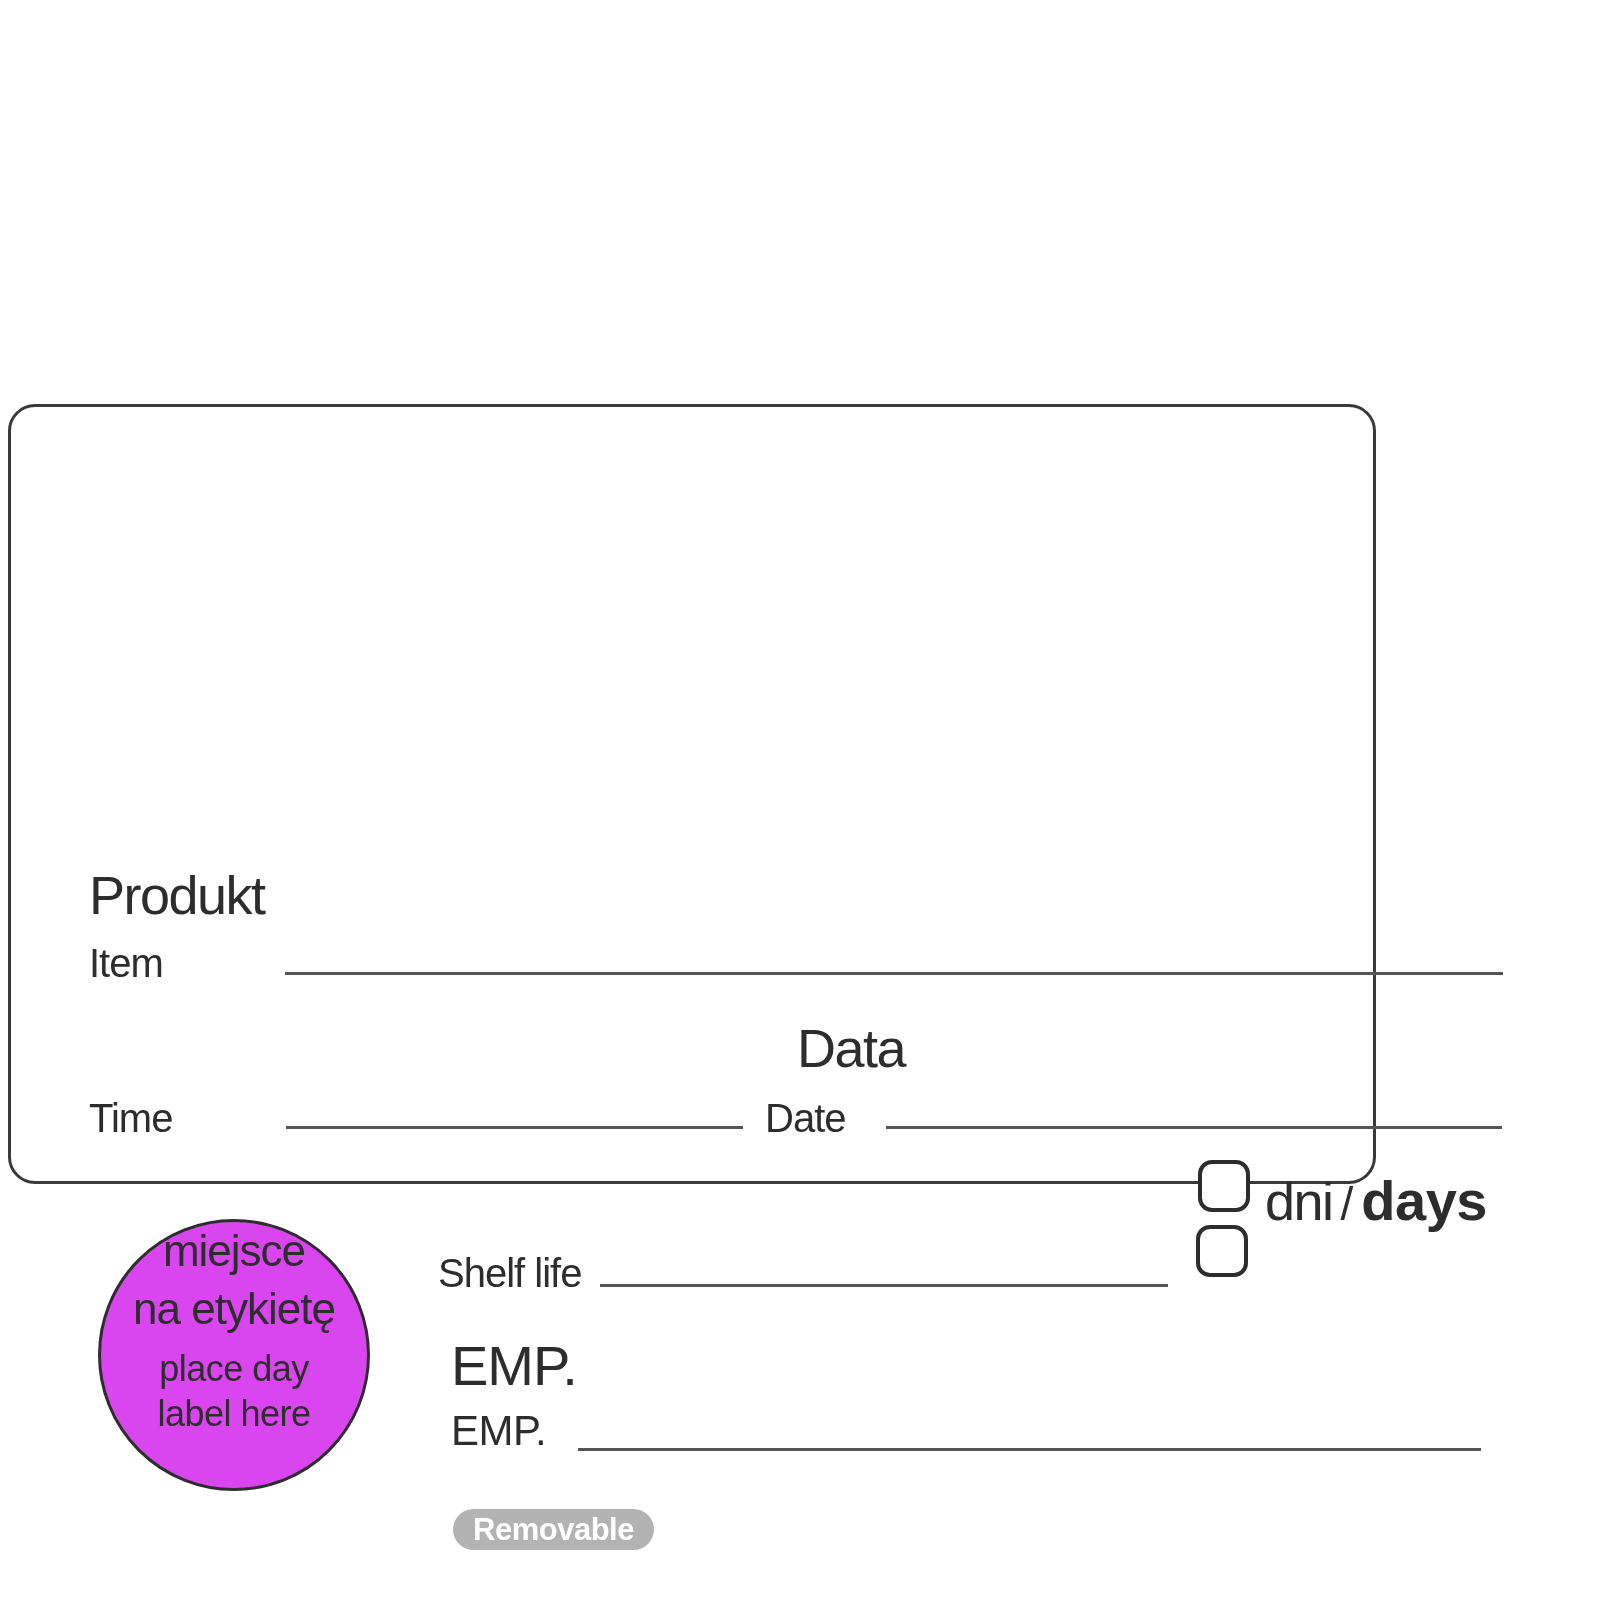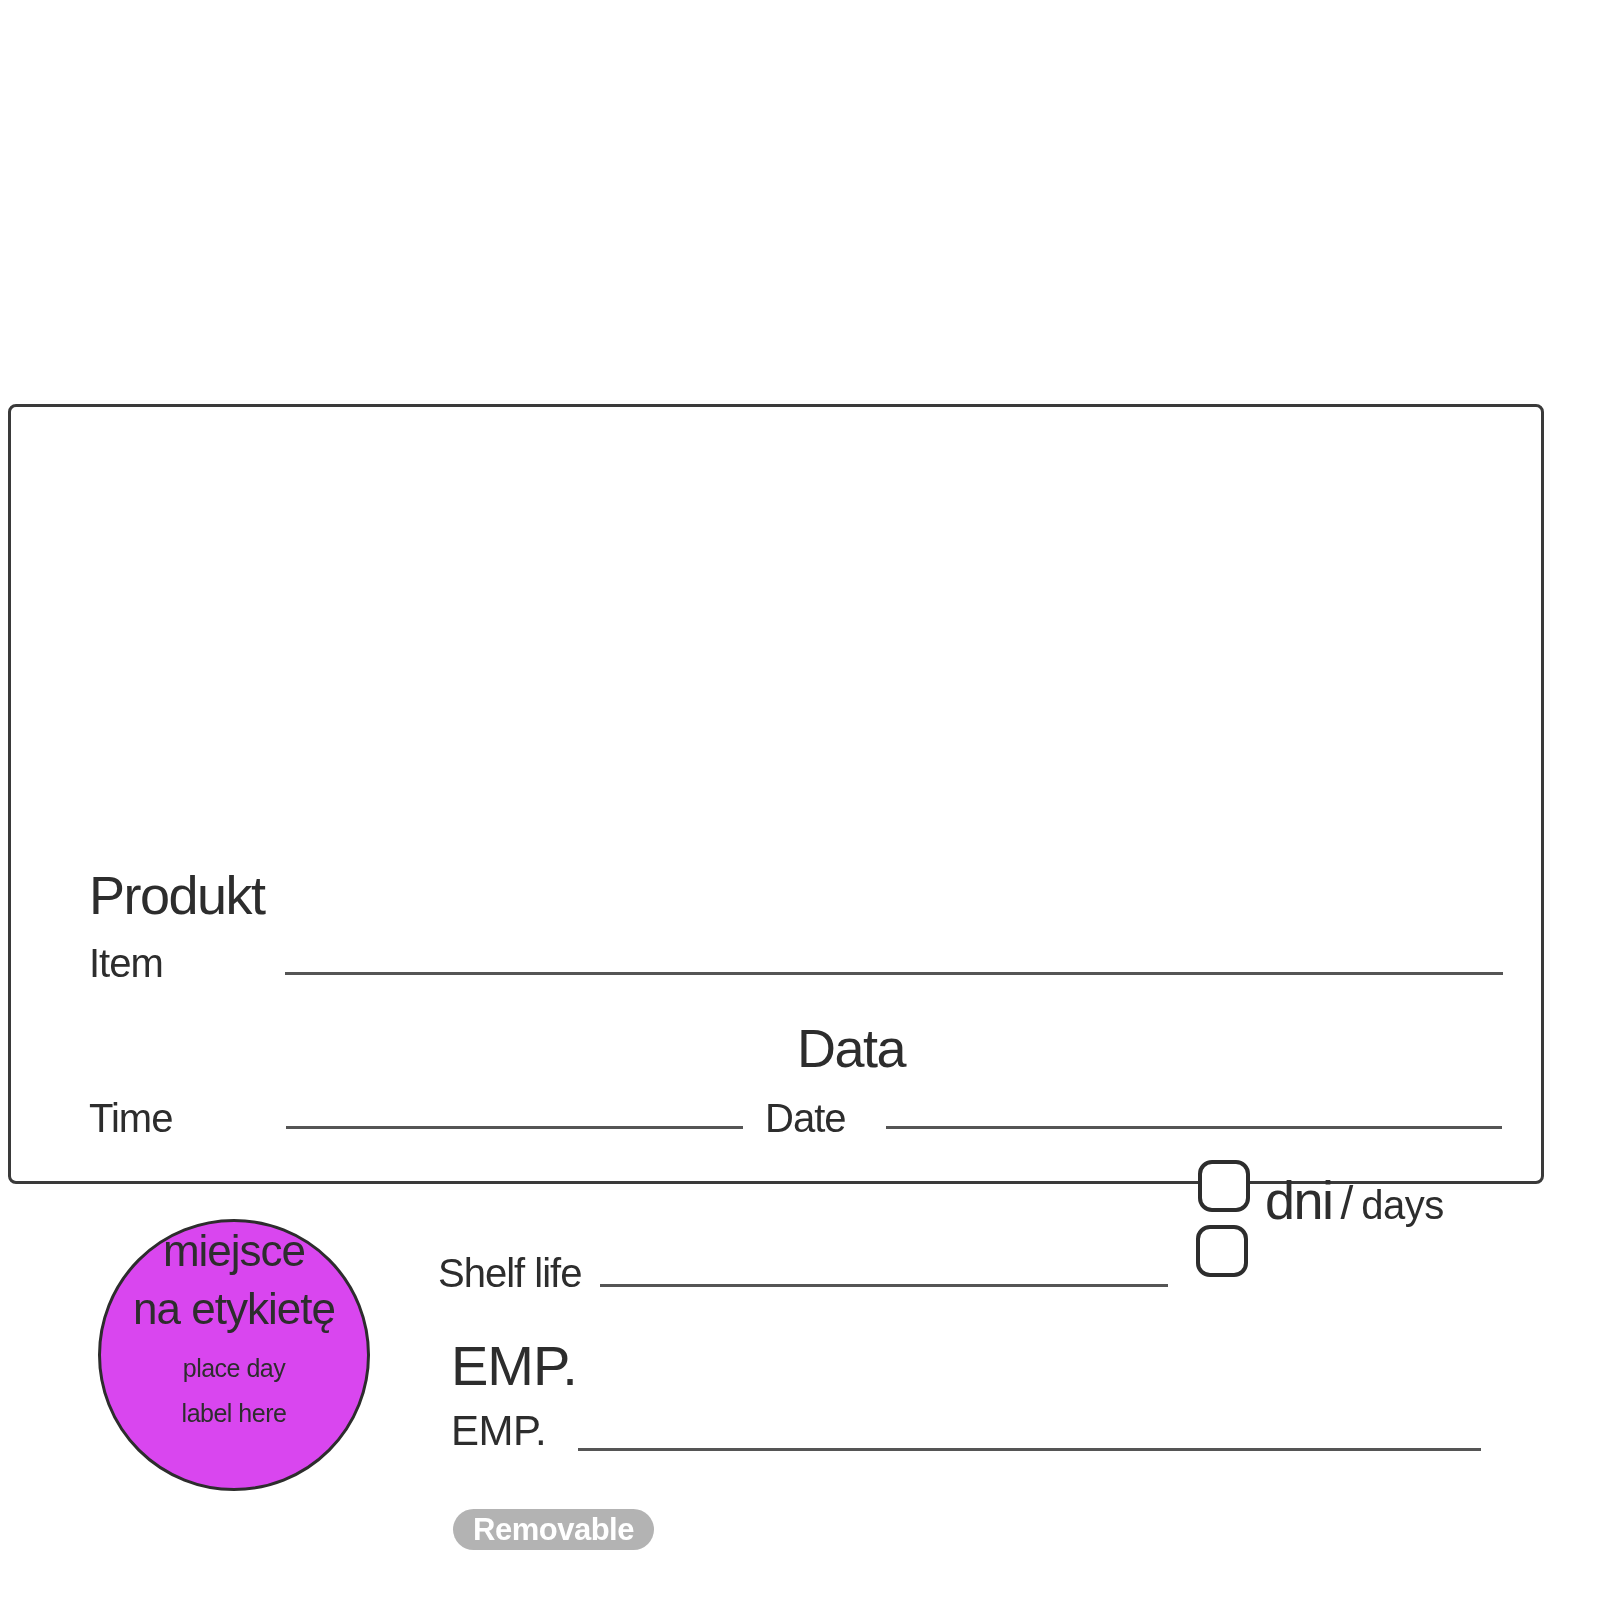--- a/index.html
+++ b/index.html
@@ -17,23 +17,23 @@
     width: 1600px;
     height: 1600px;
     background: var(--page-bg);
     font-family: "Liberation Sans", "DejaVu Sans", sans-serif;
     color: var(--ink);
     overflow: hidden;
   }
   .sticker {
     position: absolute;
     left: 8px; top: 404px;
-    width: 1536px; height: 780px;
+    width: 1368px; height: 780px;
     border: 3px solid var(--border);
-    border-radius: 8px;
+    border-radius: 27px;
     background: #ffffff;
   }
   .abs { position: absolute; white-space: nowrap; }
   .pl-lg {
     font-size: 54px;
     letter-spacing: -1.5px;
     line-height: 1;
     color: var(--ink);
   }
   .en-sm {
@@ -51,36 +51,36 @@
   .checkbox {
     position: absolute;
     width: 52px; height: 52px;
     border: 4px solid var(--ink);
     border-radius: 14px;
     background: #ffffff;
   }
   .opt-row { line-height: 1; }
   .opt-pl { font-size: 54px; letter-spacing: -1.5px; }
   .opt-slash { font-size: 46px; padding: 0 8px; }
-  .opt-en { font-size: 40px; letter-spacing: -0.5px; }
+  .opt-en { font-size: 56px; letter-spacing: -0.5px; font-weight: bold; }
   .day-circle {
     position: absolute;
     left: 87px; top: 812px;
     width: 272px; height: 272px;
     border: 3px solid var(--ink);
     border-radius: 50%;
     background: #d946ef;
     display: flex;
     flex-direction: column;
     align-items: center;
     justify-content: flex-start;
     text-align: center;
   }
   .circle-pl { font-size: 44px; letter-spacing: -1px; line-height: 58px; }
-  .circle-en { font-size: 25px; letter-spacing: -0.5px; line-height: 45px; }
+  .circle-en { font-size: 36px; letter-spacing: -0.5px; line-height: 45px; }
   .emp-lg { font-size: 56px; letter-spacing: -1px; line-height: 1; }
   .emp-sm { font-size: 42px; letter-spacing: -0.5px; line-height: 1; }
   .badge {
     position: absolute;
     left: 442px; top: 1102px;
     width: 201px; height: 41px;
     background: var(--badge-bg);
     border-radius: 21px;
     display: flex;
     align-items: center;

